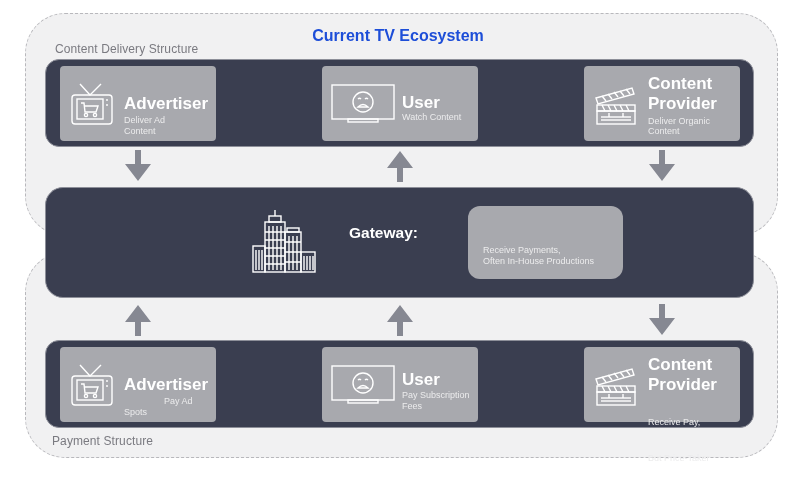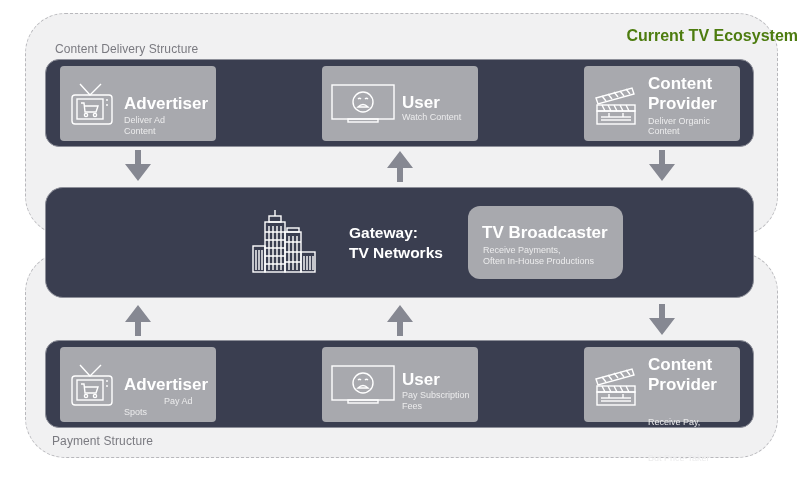--- a/index.html
+++ b/index.html
@@ -20,24 +20,24 @@
     color: #7a7a80;
     letter-spacing: 0.1px;
   }
   #label-delivery { left: 55px; top: 42px; }
   #label-payment { left: 52px; top: 434px; }
 
   #title {
     position: absolute;
     left: 0; right: 0;
     top: 27px;
-    text-align: right;
+    text-align: center;
     font-size: 16px;
     font-weight: bold;
-    color: #4d7c0f;
+    color: #1d4ed8;
     padding-left: 0;
   }
   #title span { position: relative; left: -2px; }
 
   .band {
     position: absolute;
     background: #3a3e50;
     border-radius: 14px;
     border: 1px solid #8d8f99;
   }
@@ -159,28 +159,26 @@
     <rect x="34" y="24" width="16" height="40"></rect>
     <rect x="36" y="20" width="12" height="4"></rect>
     <path d="M38 28 V62 M42 28 V62 M46 28 V62"></path>
     <path d="M34 34 H50 M34 44 H50 M34 54 H50"></path>
     <rect x="2" y="38" width="12" height="26"></rect>
     <path d="M5 42 V62 M8 42 V62 M11 42 V62"></path>
     <rect x="50" y="44" width="14" height="20"></rect>
     <path d="M53 48 V62 M56 48 V62 M59 48 V62 M62 48 V62"></path>
   </svg>
   <div class="card" style="left:422px; top:18px; width:155px; height:73px; border-radius:12px;">
-    <div class="name" style="left:14px; top:17px;">TV Broadcaster</div>
     <div class="sub" style="left:15px; top:39px;">Receive Payments,</div>
     <div class="sub" style="left:15px; top:50px;">Often In-House Productions</div>
   </div>
 </div>
 <div id="gateway-text">
   <div>Gateway:</div>
-  <div>TV Networks</div>
 </div>
 
 <svg class="arrow" style="left:121px; top:304px;" viewBox="0 0 34 32">
     <path d="M14 32 H20 V18 H30 L17 1 L4 18 H14 Z" fill="#868892"></path>
   </svg>
 <svg class="arrow" style="left:383px; top:304px;" viewBox="0 0 34 32">
     <path d="M14 32 H20 V18 H30 L17 1 L4 18 H14 Z" fill="#868892"></path>
   </svg>
 <svg class="arrow" style="left:645px; top:304px;" viewBox="0 0 34 32">
     <path d="M14 0 H20 V14 H30 L17 31 L4 14 H14 Z" fill="#868892"></path>

